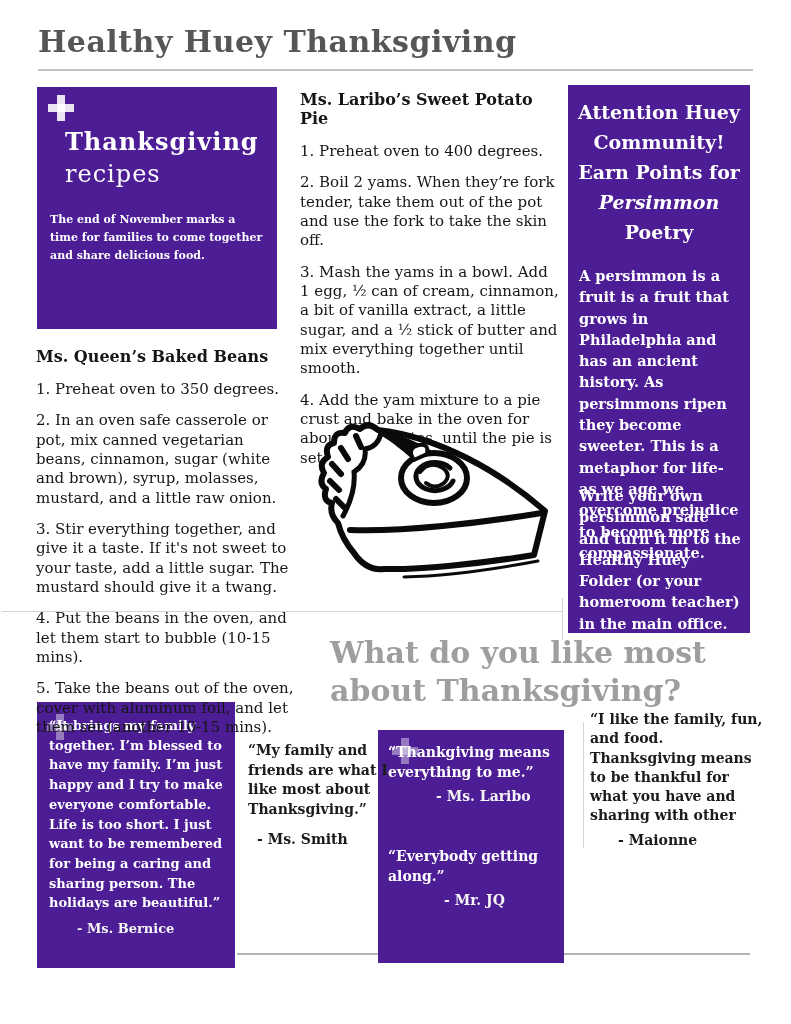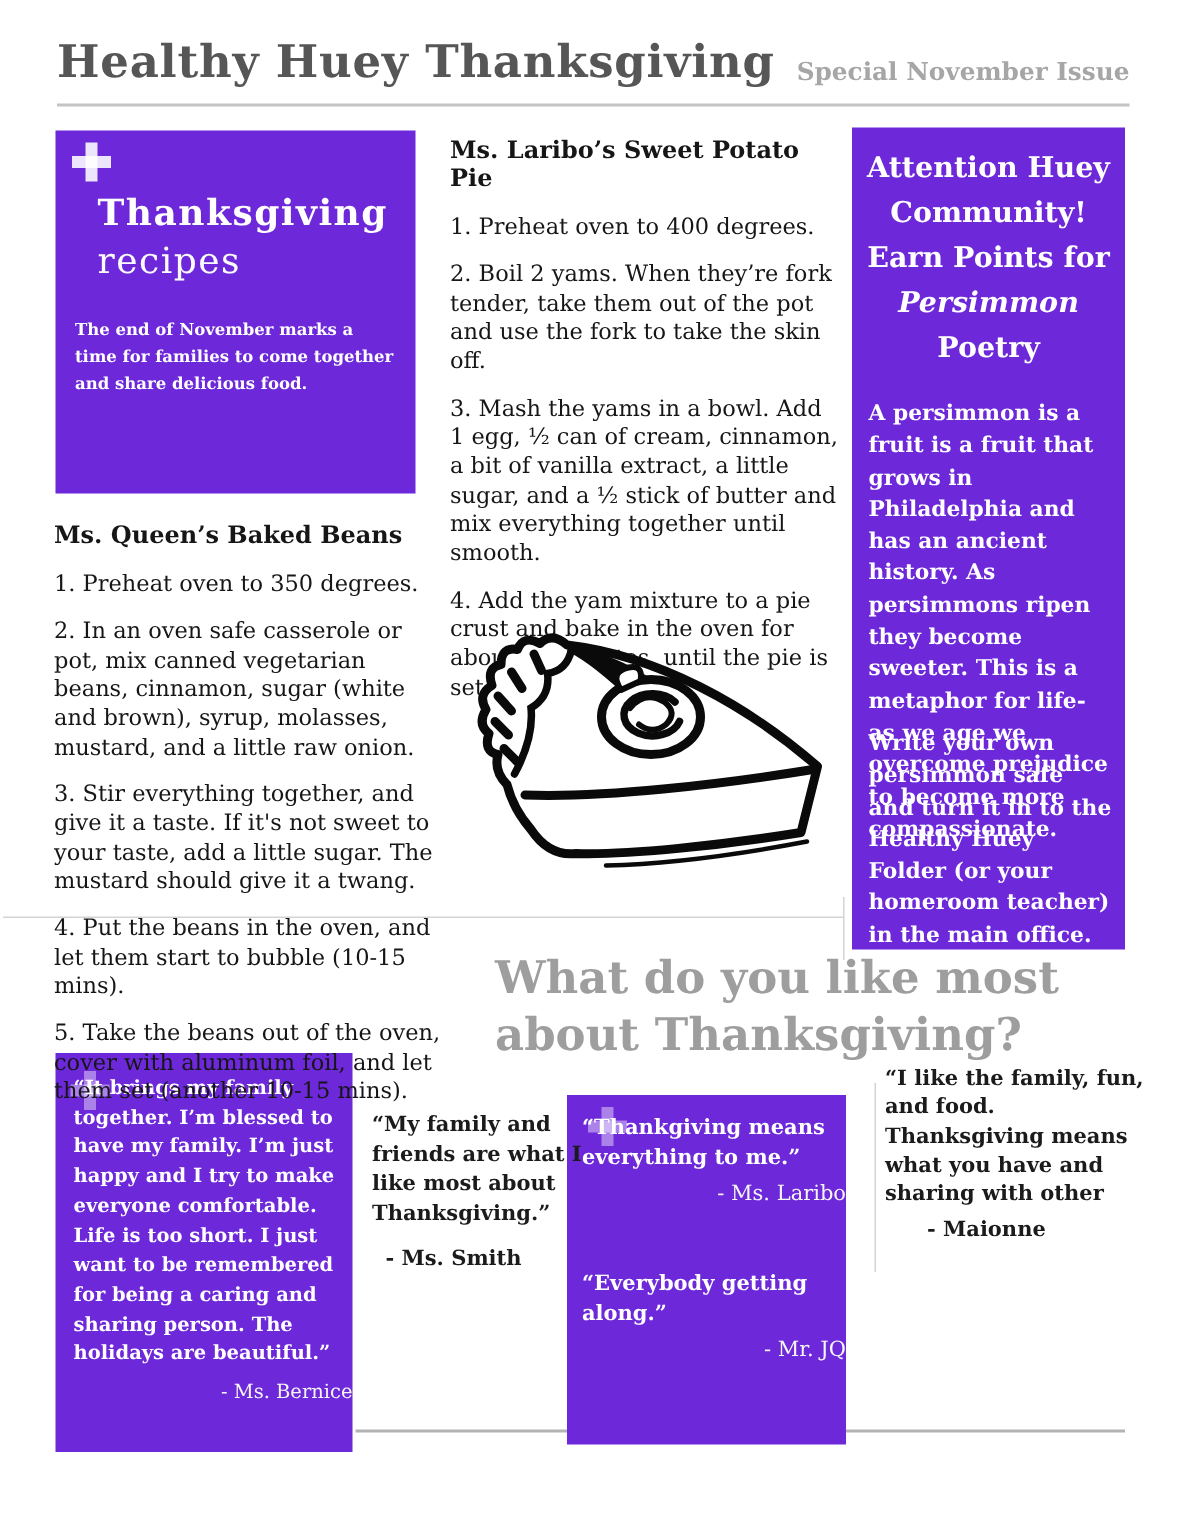--- a/index.html
+++ b/index.html
@@ -9,21 +9,21 @@
 
   
   .masthead-title{left:38px;top:24px;font-size:30px;font-weight:bold;color:#565656;letter-spacing:.5px;}
   .masthead-issue{right:38px;top:38px;font-size:16.5px;font-weight:bold;color:#a6a6a6;}
   .masthead-rule{left:38px;top:69px;width:715px;height:2px;background:#c4c4c4;}
 
   
   .guide{background:#d4d4d4;z-index:0;}
 
   
-  .graybox{background:#6d28d9;z-index:1;}
+  .graybox{background:#4c1d95;z-index:1;}
 
   
   .plus{z-index:3;}
   .plus .bar-h{position:absolute;left:0;top:9px;width:26px;height:8px;background:rgba(255,255,255,.88);}
   .plus .bar-v{position:absolute;top:0;left:9px;width:8px;height:26px;background:rgba(255,255,255,.88);}
   .plus.faint .bar-h,.plus.faint .bar-v{background:rgba(255,255,255,.42);}
 
   
   .rb-title1{left:28px;top:40px;font-size:24px;font-weight:bold;color:#ffffff;letter-spacing:1px;}
   .rb-title2{left:28px;top:73px;font-size:24px;color:#fbfbfb;letter-spacing:1px;}
@@ -42,31 +42,30 @@
            color:#ffffff;line-height:21.3px;}
 
   
   .question{left:330px;top:634px;font-size:30px;font-weight:bold;color:#9e9e9e;line-height:38px;z-index:2;}
 
   
   .q-white{font-size:14px;font-weight:bold;color:#1b1b1b;z-index:2;}
   .q-white .q-text{line-height:19.6px;}
   .q-white .q-attr{margin-top:11px;margin-left:9px;line-height:19.6px;}
   .gq-text{position:relative;font-size:13px;font-weight:bold;color:#ffffff;line-height:19.7px;z-index:2;}
-  .gq-attr{position:relative;font-size:13px;font-weight:normal;color:#f5f5f5;z-index:2;text-align:right;}
+  .gq-attr{position:relative;font-size:13px;font-weight:bold;color:#f5f5f5;z-index:2;}
 
   .pie-wrap{z-index:2;}
 </style>
 </head>
 <body>
 
 <div class="page">
 
   <div class="abs masthead-title">Healthy Huey Thanksgiving</div>
-  <div class="abs masthead-issue">Special November Issue</div>
   <div class="abs masthead-rule"></div>
 
   <div class="abs guide" style="left:2px;top:611px;width:560px;height:1px;"></div>
   <div class="abs guide" style="left:562px;top:598px;width:1px;height:42px;"></div>
   <div class="abs guide" style="left:583px;top:722px;width:1px;height:126px;"></div>
   <div class="abs" style="left:237px;top:953px;width:513px;height:2px;background:#b3b3b3;z-index:0;"></div>
 
   <div class="abs graybox" style="left:37px;top:87px;width:240px;height:242px;">
     <div class="abs plus" style="left:11px;top:8px;width:26px;height:26px;">
       <span class="bar-h"></span>
@@ -162,19 +161,20 @@
     <div class="gq-attr" style="margin:6px 0 0 58px;font-size:14px;">- Ms. Laribo</div>
     <div class="gq-text" style="margin:42px 10px 0 10px;font-size:14px;line-height:20px;">“Everybody getting along.”</div>
     <div class="gq-attr" style="margin:6px 0 13px 66px;font-size:14px;">- Mr. JQ</div>
   </div>
 
   <div class="abs q-white" style="left:590px;top:710px;width:185px;">
     <div class="q-text" style="line-height:19.3px;">
       <div>“I like the family, fun,</div>
       <div>and food.</div>
       <div>Thanksgiving means</div>
+      <div>to be thankful for</div>
       <div>what you have and</div>
       <div>sharing with other</div>
     </div>
     <div class="q-attr" style="margin-top:5px;margin-left:28px;">- Maionne</div>
   </div>
 
 </div>
 
 </body></html>

